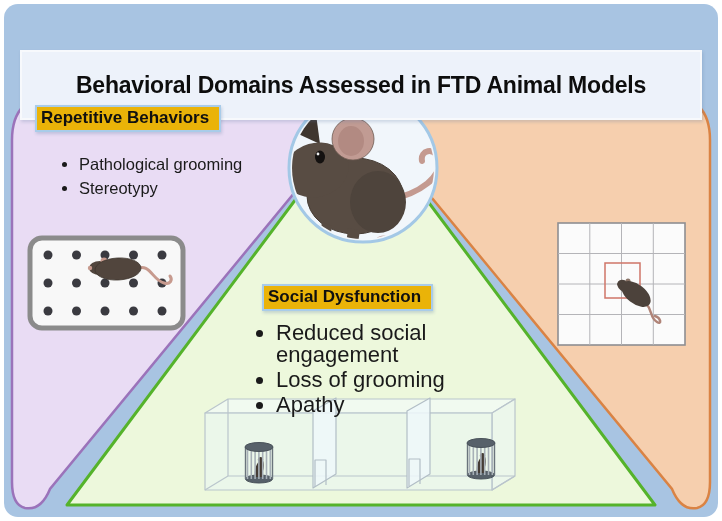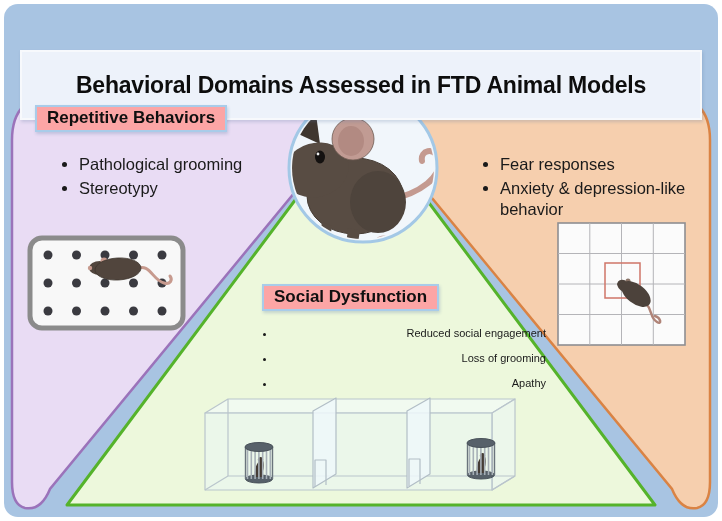--- a/index.html
+++ b/index.html
@@ -15,31 +15,31 @@
   .banner{
     position:absolute;left:20px;top:12px;width:682px;height:70px;
     box-sizing:border-box;background:#edf2fa;border:2px solid #f7f9fc;
     box-shadow:1px 2px 3px rgba(90,120,160,0.25);
     display:flex;align-items:center;justify-content:center;margin-top:38px;
   }
   .banner h1{
     margin:0;font-size:23px;font-weight:bold;color:#0d0d0d;letter-spacing:-0.2px;
   }
   .label-box{
-    position:absolute;box-sizing:border-box;background:#fca5a5;
-    border:2px solid #a9cce9;padding:1px 10px 2px 10px;
+    position:absolute;box-sizing:border-box;background:#eab308;
+    border:2px solid #a9cce9;padding:1px 10px 2px 4px;
     font-size:17px;font-weight:bold;color:#101010;white-space:nowrap;
     box-shadow:1px 2px 3px rgba(100,130,170,0.3);
   }
   .bullets{
     position:absolute;margin:12px;padding-left:22px;color:#1a1a1a;
     font-size:16.5px;line-height:21px;list-style-type:disc;
   }
   .bullets li{margin-bottom:3px;}
-  .bullets-social{font-size:11px;line-height:22px;text-align:right;}
+  .bullets-social{font-size:22px;line-height:22px;}
 </style>
 </head>
 <body>
 
 <div class="stage">
   <div class="canvas-bg"></div>
 
   <svg class="gfx" width="722" height="521" viewBox="0 0 722 521">
 
     <path d="M 57 95 H 375 L 50 489 Q 41 511 25 508 Q 12 505 12 482 V 140 Q 12 95 57 95 Z" fill="#e9dcf4" stroke="#9b73ba" stroke-width="2.5"></path>
@@ -178,24 +178,20 @@
   </div>
 
   <div class="label-box" style="left:35px;top:105px;">
     <span>Repetitive Behaviors</span>
   </div>
   <ul class="bullets" style="left:45px;top:142px;width:235px;">
     <li>Pathological grooming</li>
     <li>Stereotypy</li>
   </ul>
 
-  <ul class="bullets" style="left:466px;top:142px;width:200px;">
-    <li>Fear responses</li>
-    <li>Anxiety &amp; depression-like behavior</li>
-  </ul>
 
   <div class="label-box" style="left:262px;top:268px;margin-top:16px;">
     <span>Social Dysfunction</span>
   </div>
   <ul class="bullets bullets-social" style="left:242px;top:310px;width:270px;">
     <li>Reduced social engagement</li>
     <li>Loss of grooming</li>
     <li>Apathy</li>
   </ul>
 </div>

